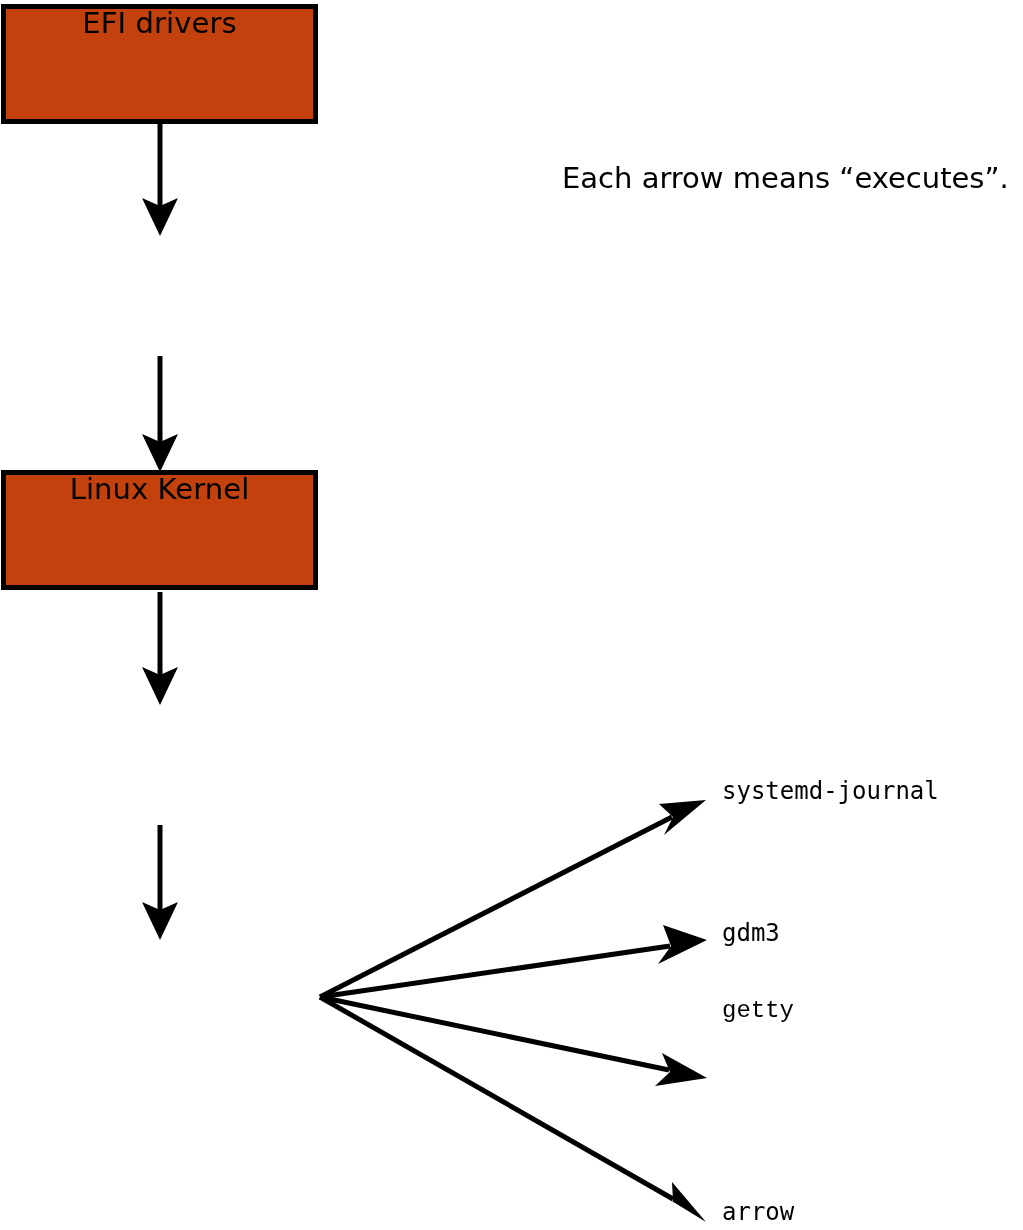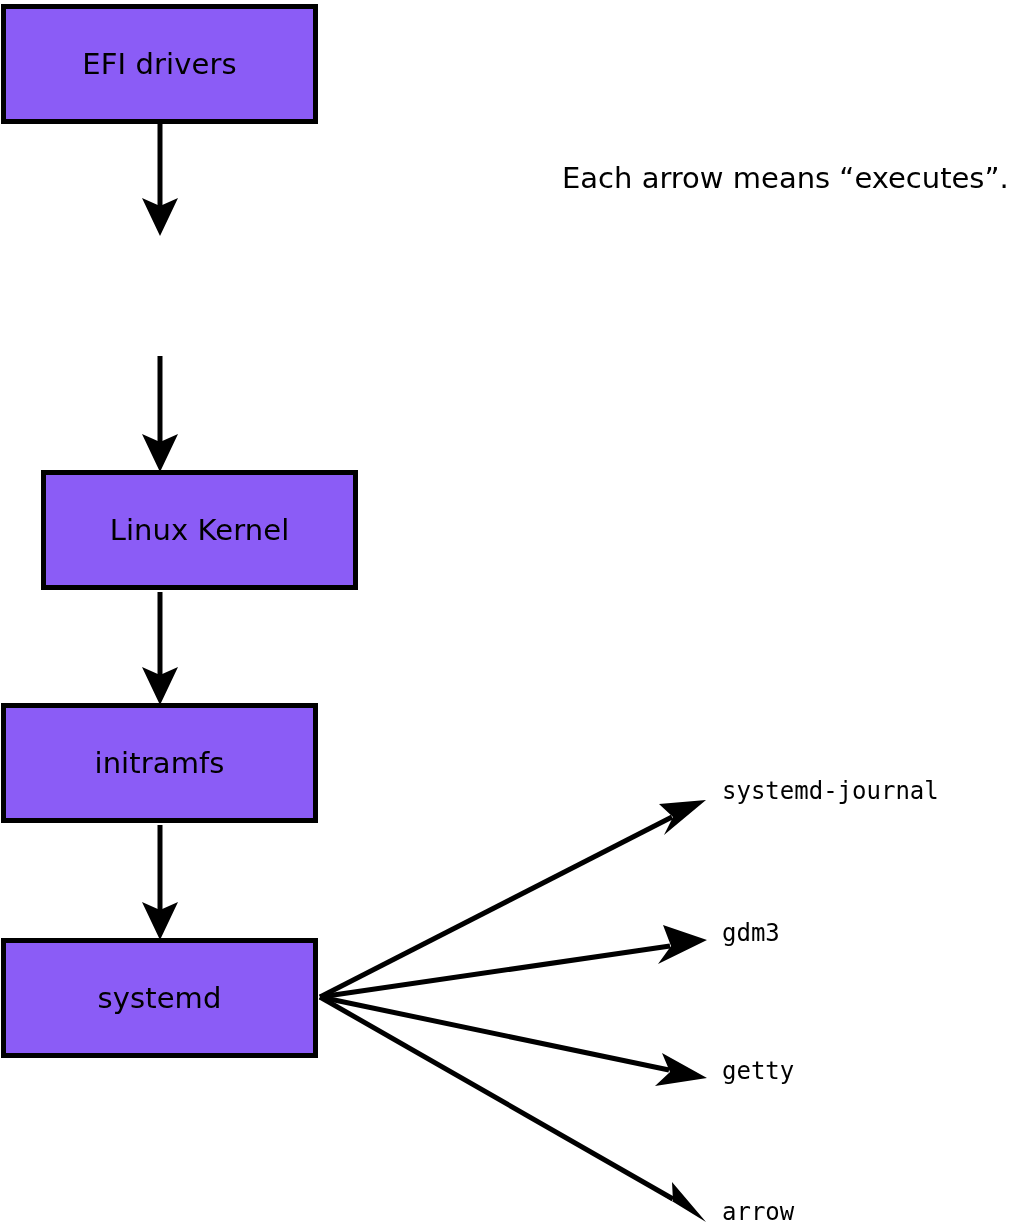--- a/index.html
+++ b/index.html
@@ -20,36 +20,35 @@
     overflow: hidden;
   }
   
   .flow-box {
     position: absolute;
     left: 1px;
     width: 317px;
     height: 120px;
     box-sizing: border-box;
     border: 5px solid #000000;
-    background: #8b5cf6;
+    background: #c2410c;
     display: flex;
-    align-items: center;
     justify-content: center;
   }
   .flow-box .box-label {
     font-family: "DejaVu Sans", "Liberation Sans", sans-serif;
     font-size: 29px;
     line-height: 1;
     color: #000000;
     letter-spacing: 0.1px;
     white-space: nowrap;
   }
   #box-efi-drivers  { top: 4px;   }
   #box-bootloader   { top: 234px; }
-  #box-linux-kernel { top: 470px; margin-left: 40px; }
+  #box-linux-kernel { top: 470px; }
   #box-initramfs    { top: 703px; }
   #box-systemd      { top: 938px; }
 
   
   .arrow-layer {
     position: absolute;
     left: 0;
     top: 0;
     width: 1023px;
     height: 1230px;
@@ -71,21 +70,21 @@
     position: absolute;
     left: 722px;
     font-family: "DejaVu Sans Mono", "Liberation Mono", monospace;
     font-size: 24px;
     line-height: 30px;
     color: #000000;
     white-space: nowrap;
   }
   #process-label-0 { top: 776px;  }
   #process-label-1 { top: 918px;  }
-  #process-label-2 { top: 1056px; }
+  #process-label-2 { top: 996px; font-family: Liberation Mono, monospace; }
   #process-label-3 { top: 1197px; }
 </style>
 </head>
 <body>
 
 <div id="canvas">
 
   <svg class="arrow-layer" viewBox="0 0 1023 1230" width="1023" height="1230" aria-hidden="true">
 
     <g>
@@ -111,27 +110,21 @@
 
   <div class="flow-box" id="box-efi-drivers">
     <span class="box-label">EFI drivers</span>
   </div>
 
 
   <div class="flow-box" id="box-linux-kernel">
     <span class="box-label">Linux Kernel</span>
   </div>
 
-  <div class="flow-box" id="box-initramfs">
-    <span class="box-label">initramfs</span>
-  </div>
 
-  <div class="flow-box" id="box-systemd">
-    <span class="box-label">systemd</span>
-  </div>
 
   <svg class="arrow-layer" viewBox="0 0 1023 1230" width="1023" height="1230" aria-hidden="true">
 
     <g>
       <line x1="320" y1="997" x2="672" y2="817" stroke="#000000" stroke-width="5"></line>
       <polygon points="706,800 659,804 673,817 664,835" fill="#000000"></polygon>
     </g>
 
     <g>
       <line x1="320" y1="997" x2="670" y2="946" stroke="#000000" stroke-width="5"></line>

